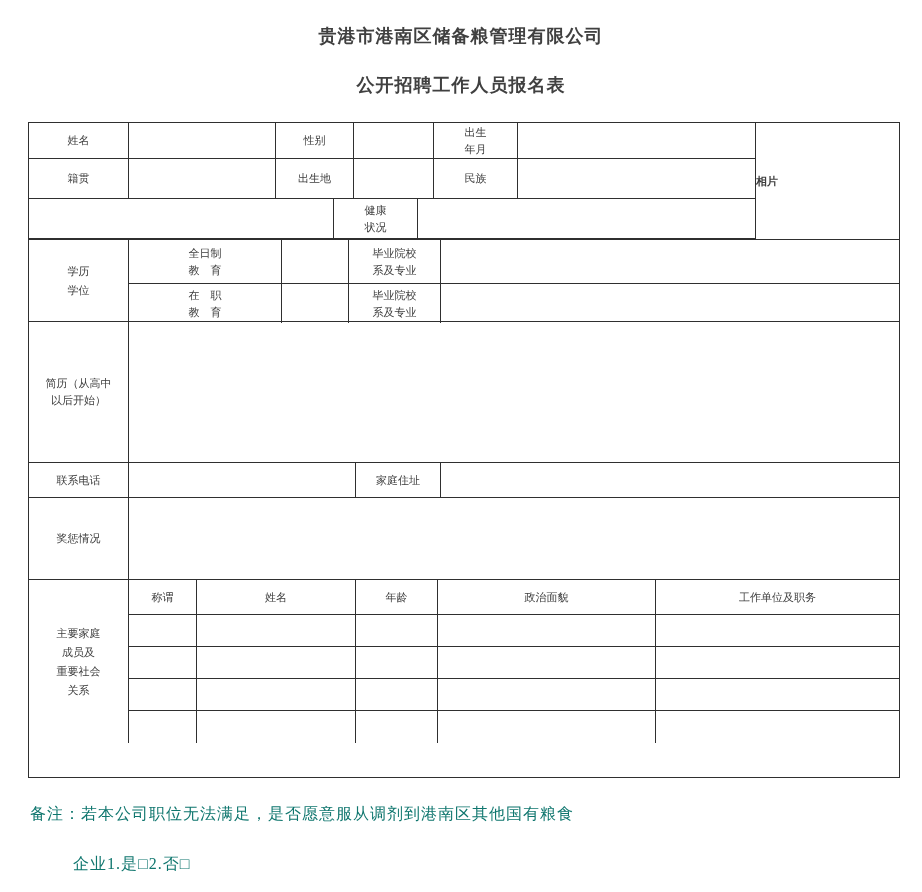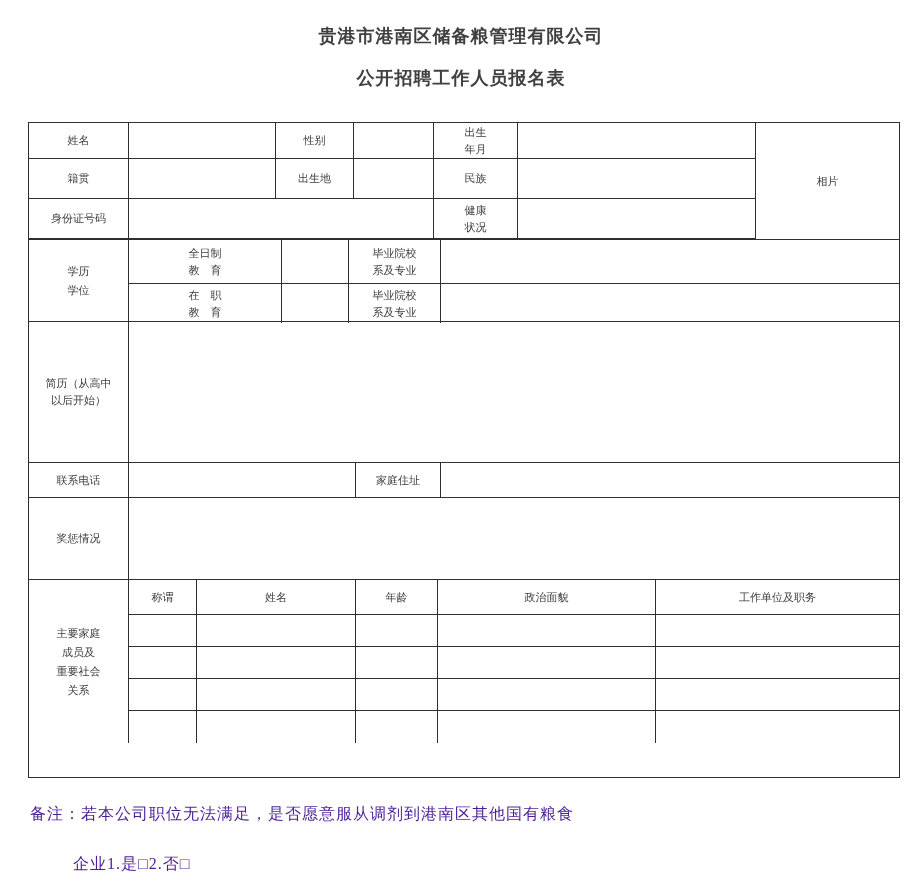--- a/index.html
+++ b/index.html
@@ -10,21 +10,21 @@
   body{
     width:922px;height:892px;background:#ffffff;position:relative;
     font-family:"Liberation Serif","DejaVu Serif",serif;
     color:var(--ink);
   }
   .title{
     position:absolute;left:0;width:922px;text-align:center;
     font-size:18px;font-weight:bold;color:#404040;letter-spacing:1px;
   }
   .title1{top:24px;}
-  .title2{top:66px;}
+  .title2{top:73px;}
 
   .form-table{
     position:absolute;left:28px;top:122px;width:872px;height:656px;
     box-sizing:border-box;border:1px solid var(--line);
     font-size:11px;
   }
   .form-table *{box-sizing:border-box;}
   .row{display:flex;width:100%;}
   .cell{
     display:flex;align-items:center;justify-content:center;
@@ -32,21 +32,21 @@
     line-height:17px;white-space:pre-line;overflow:hidden;
   }
   .cell:last-child{border-right:none;}
   .bb{border-bottom:1px solid var(--line);}
 
   
   .sec-top{display:flex;width:100%;border-bottom:1px solid var(--line);}
   .top-left{width:726px;}
   .photo-cell{
     width:144px;border-left:1px solid var(--line);
-    display:flex;align-items:center;justify-content:center;
+    display:flex;align-items:center;justify-content:flex-start;font-weight:bold;
   }
   .r1{height:35px;} .r2{height:39px;} .r3{height:39px;} .r4{height:38px;}
   .top-left .row .cell:last-child{border-right:none;}
 
   
   .sec-edu{display:flex;width:100%;border-bottom:1px solid var(--line);height:82px;}
   .edu-label{
     width:100px;border-right:1px solid var(--line);
     display:flex;align-items:center;justify-content:center;
     text-align:center;white-space:pre-line;line-height:19px;
@@ -70,21 +70,21 @@
     text-align:center;white-space:pre-line;line-height:19px;
   }
   .family-table{width:770px;display:flex;flex-direction:column;}
   .fh{height:35px;}
   .fr{height:32px;}
   .w68{width:68px;} .w159{width:159px;} .w82{width:82px;}
   .w218{width:218px;} .w243{width:243px;}
   .family-table .row:last-child .cell{border-bottom:none;}
 
   .footnote{
-    position:absolute;font-size:16px;letter-spacing:1px;color:#4c1d95;
+    position:absolute;font-size:16px;letter-spacing:1px;color:#0f766e;
   }
   .fn1{top:804px;left:30px;}
   .fn2{top:854px;left:73px;}
 </style>
 </head>
 <body>
 
 <div class="title title1">贵港市港南区储备粮管理有限公司</div>
 <div class="title title2">公开招聘工作人员报名表</div>
 
@@ -105,21 +105,20 @@
       <div class="row r2">
         <div class="cell wLabel">籍贯</div>
         <div class="cell w147"></div>
         <div class="cell w78">出生地</div>
         <div class="cell w80"></div>
         <div class="cell w84">民族</div>
         <div class="cell w237"></div>
       </div>
       <div style="border-top:1px solid var(--line)"></div>
       <div class="row r3">
-        <div class="cell wLabel">身份证号码</div>
         <div class="cell w305"></div>
         <div class="cell w84">健康
 状况</div>
         <div class="cell w237"></div>
       </div>
       <div style="border-top:1px solid var(--line)"></div>
     </div>
     <div class="photo-cell">
       <span>相片</span>
     </div>

